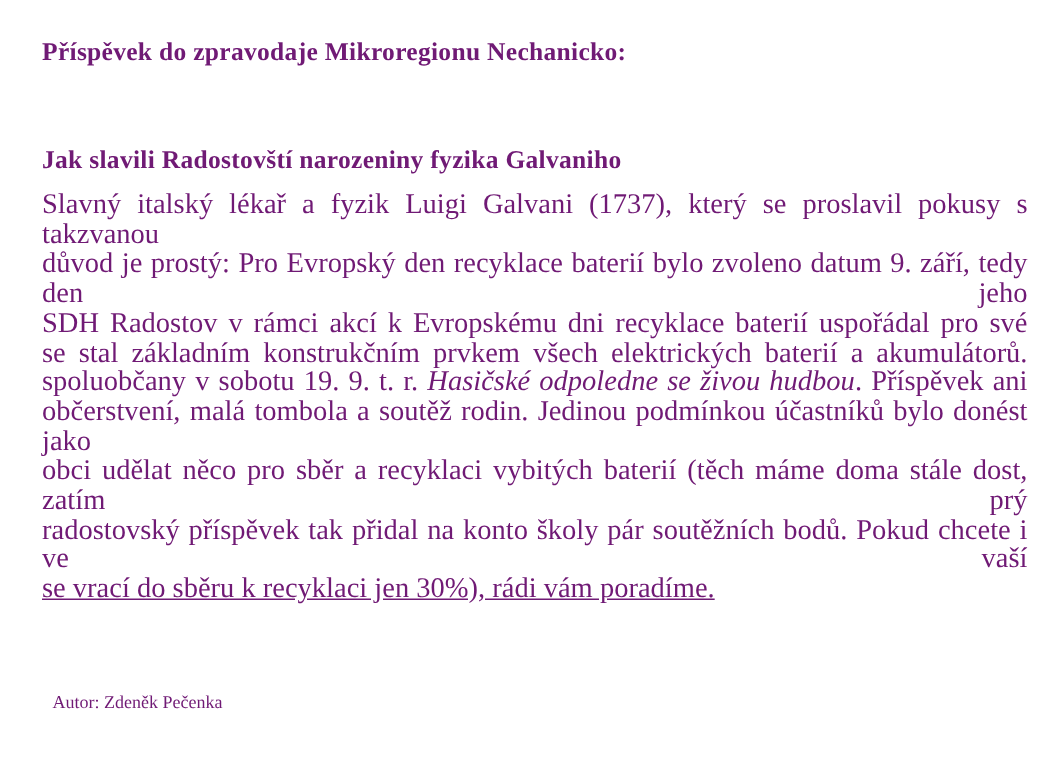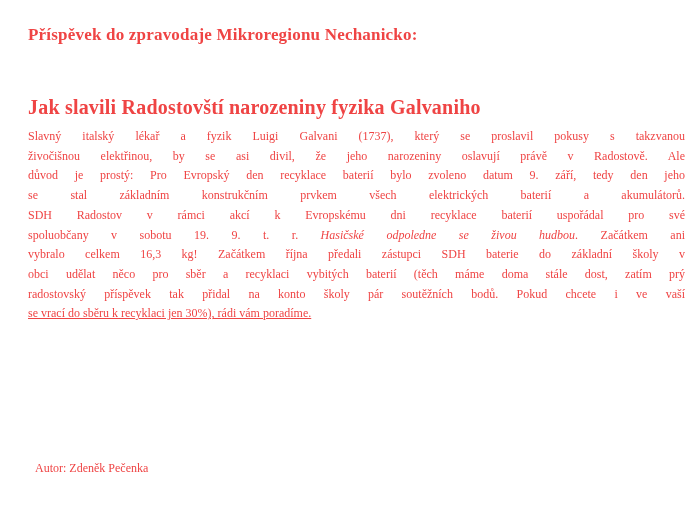--- a/index.html
+++ b/index.html
@@ -5,52 +5,52 @@
   html, body {
     margin: 0;
     padding: 0;
     background: #ffffff;
   }
   .page {
     position: relative;
     width: 699px;
     height: 511px;
     background: #ffffff;
-    color: #ef4444;
+    color: #701a75;
     font-family: "Liberation Serif", serif;
     overflow: hidden;
   }
   .doc-heading {
     position: absolute;
     left: 28px;
     top: 25px;
     width: 657px;
     margin: 0;
     font-size: 17px;
     line-height: 20.4px;
     font-weight: bold;
     letter-spacing: 0.2px;
   }
   .article-title {
     position: absolute;
     left: 28px;
     top: 97px;
     width: 657px;
     margin: 0;
-    font-size: 20px;
+    font-size: 17px;
     line-height: 20.4px;
     font-weight: bold;
     letter-spacing: 0.2px;
   }
   .article-body {
     position: absolute;
     left: 28px;
     top: 127px;
     width: 657px;
-    font-size: 12px;
+    font-size: 19px;
     line-height: 19.7px;
   }
   .pline {
     text-align: justify;
     text-align-last: justify;
   }
   .pline.last {
     text-align-last: left;
     text-decoration: underline;
   }
@@ -71,28 +71,27 @@
 <body>
 
 <div class="page">
 
   <h1 class="doc-heading">Příspěvek do zpravodaje Mikroregionu Nechanicko:</h1>
 
   <h2 class="article-title">Jak slavili Radostovští narozeniny fyzika Galvaniho</h2>
 
   <div class="article-body">
     <div class="pline">Slavný italský lékař a fyzik Luigi Galvani (1737), který se proslavil pokusy s takzvanou</div>
-    <div class="pline">živočišnou elektřinou, by se asi divil, že jeho narozeniny oslavují právě v Radostově. Ale</div>
     <div class="pline">důvod je prostý: Pro Evropský den recyklace baterií bylo zvoleno datum 9. září, tedy den jeho</div>
+    <div class="pline">SDH Radostov v rámci akcí k Evropskému dni recyklace baterií uspořádal pro své</div>
     <div class="pline">se stal základním konstrukčním prvkem všech elektrických baterií a akumulátorů.</div>
-    <div class="pline">SDH Radostov v rámci akcí k Evropskému dni recyklace baterií uspořádal pro své</div>
 
-    <div class="pline"><span>spoluobčany v sobotu 19. 9. t. r.</span> <i>Hasičské odpoledne se živou hudbou</i><span>. Začátkem ani</span></div>
+    <div class="pline"><span>spoluobčany v sobotu 19. 9. t. r.</span> <i>Hasičské odpoledne se živou hudbou</i><span>. Příspěvek ani</span></div>
 
-    <div class="pline">vybralo celkem 16,3 kg! Začátkem října předali zástupci SDH baterie do základní školy v</div>
+    <div class="pline">občerstvení, malá tombola a soutěž rodin. Jedinou podmínkou účastníků bylo donést jako</div>
     <div class="pline">obci udělat něco pro sběr a recyklaci vybitých baterií (těch máme doma stále dost, zatím prý</div>
     <div class="pline">radostovský příspěvek tak přidal na konto školy pár soutěžních bodů. Pokud chcete i ve vaší</div>
     <div class="pline last">se vrací do sběru k recyklaci jen 30%), rádi vám poradíme.</div>
   </div>
 
   <div class="author-line">Autor: Zdeněk Pečenka</div>
 
 </div>
 
 </body></html>

